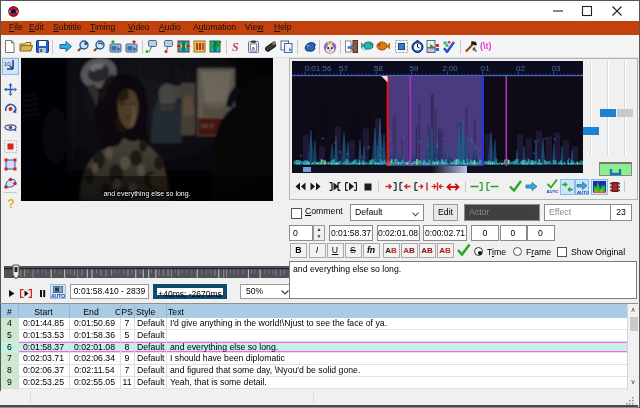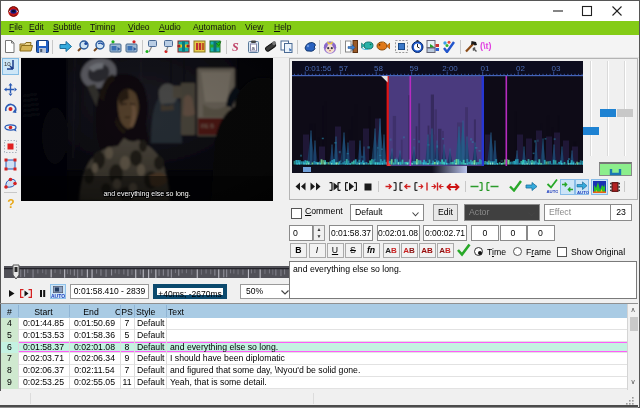--- a/index.html
+++ b/index.html
@@ -3,21 +3,21 @@
 <meta charset="utf-8">
 <style>
 * { margin:0; padding:0; box-sizing:border-box; }
 html,body { width:640px; height:408px; overflow:hidden; }
 body { font-family:"Liberation Sans", sans-serif; background:#f0f0f0; position:relative; }
 #win { position:absolute; left:0; top:0; width:640px; height:408px; background:#f0f0f0; border:1px solid #565656; }
 .abs { position:absolute; }
 
 #title { left:0; top:0; width:638px; height:20px; background:#ffffff; }
 
-#menu { left:0; top:20px; width:638px; height:14px; background:#84cc16; font-size:8.5px; color:#111;text-align:center; }
+#menu { left:0; top:20px; width:638px; height:14px; background:#c2410c; font-size:8.5px; color:#111;text-align:center; }
 #menu span { position:absolute; top:1px; }
 u { text-decoration:underline; }
 
 #toolbar { left:0; top:34px; width:638px; height:23px; background:#f4f4f4; border-bottom:1px solid #e2e2e2; }
 .tsep { position:absolute; top:39px; width:1px; height:14px; background:#c8c8c8; }
 </style>
 </head>
 <body>
 <div id="win">
 
@@ -1024,20 +1024,21 @@
       <div class="abs" style="left:133px;top:1px;width:1px;height:12px;background:#8fb4d4"></div>
       <div class="abs" style="left:165px;top:1px;width:1px;height:12px;background:#8fb4d4"></div>
     </div>
     <div id="gridrows">
       <div class="abs" style="left:1px;top:318.00px;width:626px;height:11.75px;background:#ffffff;border-bottom:1px solid #e2e2e2">
       <div class="abs" style="left:0;top:0;width:17px;height:11.75px;background:#cfe9cf;text-align:center;line-height:11.75px">4</div>
       <div class="abs" style="left:17px;top:0;width:51px;text-align:center;line-height:11.75px">0:01:44.85</div>
       <div class="abs" style="left:68px;top:0;width:51px;text-align:center;line-height:11.75px">0:01:50.69</div>
       <div class="abs" style="left:119px;top:0;width:14px;text-align:center;line-height:11.75px">7</div>
       <div class="abs" style="left:136px;top:0;line-height:11.75px">Default</div>
+      <div class="abs" style="left:169px;top:0;width:455px;line-height:11.75px;white-space:nowrap;overflow:hidden">I'd give anything in the world!\Njust to see the face of ya.</div>
       <div class="abs" style="left:17px;top:0;width:1px;height:11.75px;background:#dcdcdc"></div>
       <div class="abs" style="left:68px;top:0;width:1px;height:11.75px;background:#dcdcdc"></div>
       <div class="abs" style="left:119px;top:0;width:1px;height:11.75px;background:#dcdcdc"></div>
       <div class="abs" style="left:133px;top:0;width:1px;height:11.75px;background:#dcdcdc"></div>
       <div class="abs" style="left:165px;top:0;width:1px;height:11.75px;background:#dcdcdc"></div>
       </div>
       <div class="abs" style="left:1px;top:329.75px;width:626px;height:11.75px;background:#ffffff;border-bottom:1px solid #e2e2e2">
       <div class="abs" style="left:0;top:0;width:17px;height:11.75px;background:#cfe9cf;text-align:center;line-height:11.75px">5</div>
       <div class="abs" style="left:17px;top:0;width:51px;text-align:center;line-height:11.75px">0:01:53.53</div>
       <div class="abs" style="left:68px;top:0;width:51px;text-align:center;line-height:11.75px">0:01:58.36</div>

